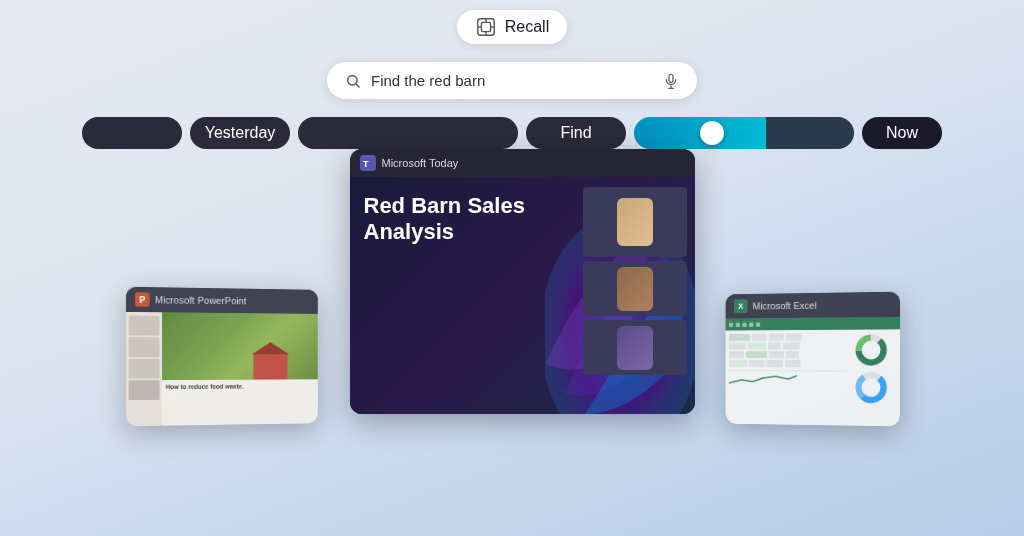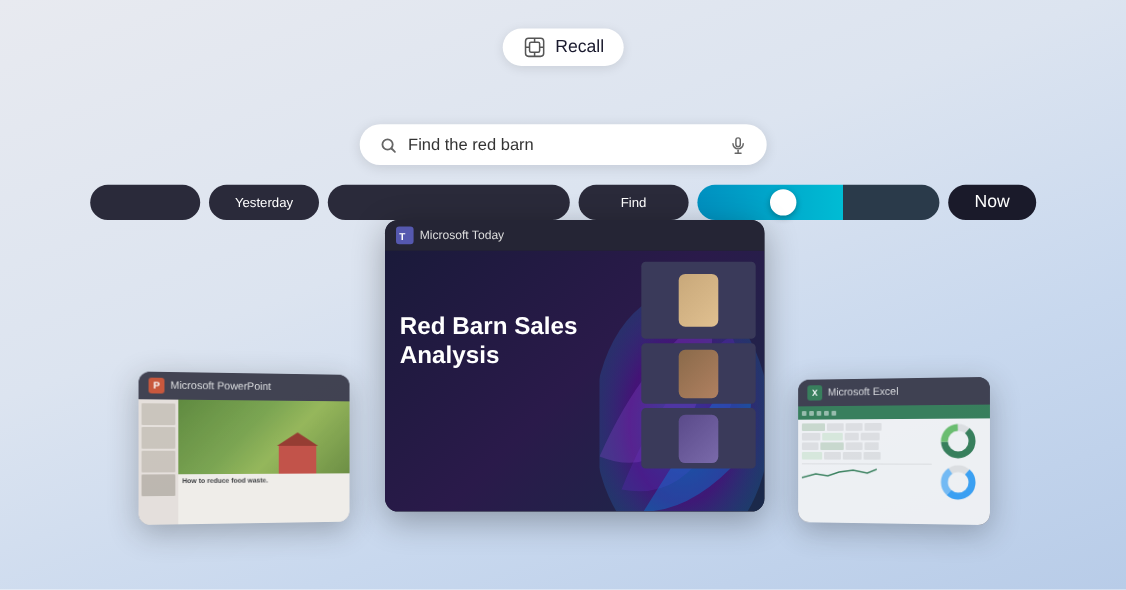--- a/index.html
+++ b/index.html
@@ -11,21 +11,21 @@
       background: linear-gradient(160deg, #e8eaf0 0%, #dce4f0 40%, #c8d8ee 70%, #b8cce8 100%);
       font-family: 'Segoe UI', Arial, sans-serif;
       position: relative;
     }
 
     
     .header {
       display: flex;
       justify-content: center;
       align-items: center;
-      padding-top: 26px;
+      padding-top: 10px;
       gap: 8px;
     }
 
     .recall-badge {
       background: white;
       border-radius: 20px;
       padding: 6px 18px;
       display: flex;
       align-items: center;
       gap: 8px;
@@ -52,21 +52,20 @@
 
     .search-bar {
       background: white;
       border-radius: 24px;
       padding: 10px 18px;
       display: flex;
       align-items: flex-end;
       gap: 10px;
       width: 370px;
       box-shadow: 0 2px 12px rgba(0,0,0,0.12);
-      margin-top: 35px;
     }
 
     .search-icon-svg {
       color: #666;
       flex-shrink: 0;
     }
 
     .search-text {
       flex: 1;
       font-size: 15px;
@@ -95,21 +94,21 @@
       display: flex;
       align-items: center;
       justify-content: center;
       cursor: pointer;
     }
 
     .timeline-pill.narrow { width: 100px; }
     .timeline-pill.medium { width: 220px; }
     .timeline-pill.label {
       width: 100px;
-      font-size: 12px;
+      font-size: 16px;
       color: white;
     }
     .timeline-pill.now-btn {
       width: 80px;
       background: #1a1a2a;
       font-size: 16px;
       color: white;
       font-weight: 500;
     }
 
@@ -299,21 +298,20 @@
       padding: 16px 14px;
       z-index: 2;
     }
 
     .teams-main-title {
       font-size: 22px;
       font-weight: 700;
       color: white;
       line-height: 1.2;
       margin-bottom: 12px;
-      margin-top: 40px;
     }
 
     .teams-body-text {
       font-size: 7.5px;
       color: #ccc;
       line-height: 1.5;
       margin-bottom: 6px;
     }
 
     .teams-right {

